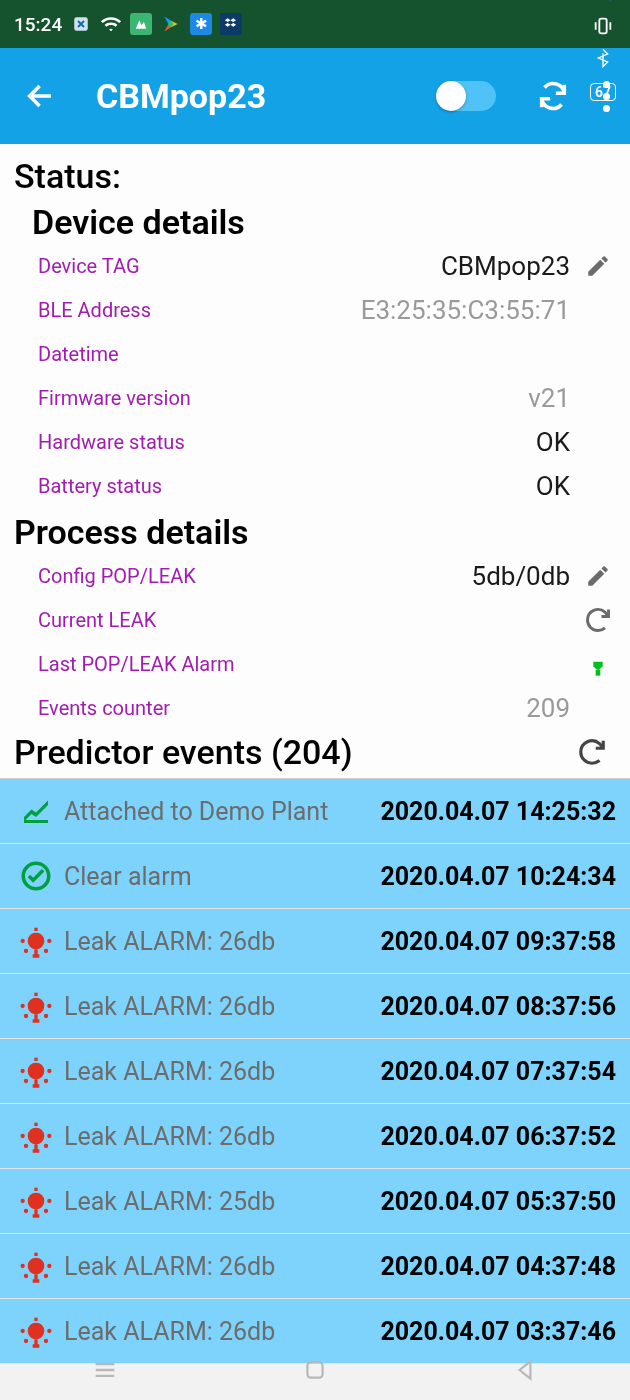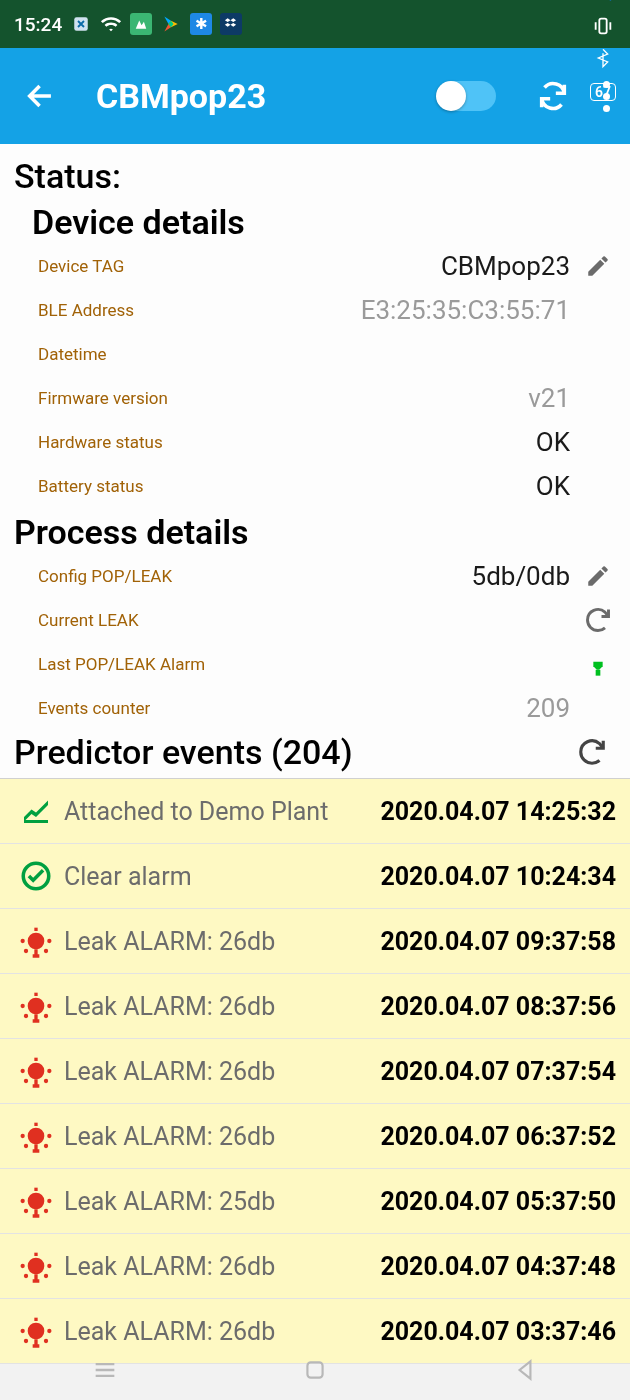--- a/index.html
+++ b/index.html
@@ -72,22 +72,22 @@
     font-weight: 500;
     padding: 4px 14px 2px 14px;
   }
   .kv-row {
     display: flex;
     align-items: center;
     padding: 4px 12px 4px 38px;
     min-height: 44px;
   }
   .kv-label {
-    font-size: 17px;
-    color: #a16207;
+    font-size: 20px;
+    color: #a21caf;
     flex: 1;
   }
   .kv-value {
     font-size: 26px;
     color: #1a1a1a;
     text-align: right;
   }
   .kv-value.gray { color: #9a9a9a; }
   .kv-action {
     width: 40px;
@@ -105,21 +105,21 @@
     font-size: 34px;
     font-weight: 500;
     flex: 1;
   }
   .predictor-title .count { font-weight: 500; }
   .divider {
     height: 1px;
     background: #d0d0d0;
   }
   
-  .events { background: #fef9c3; }
+  .events { background: #7dd3fc; }
   .event-row {
     display: flex;
     align-items: center;
     padding: 12px 14px 12px 14px;
     border-bottom: 1px solid #e3e3e3;
     min-height: 57px;
   }
   .event-icon {
     width: 44px; height: 40px;
     display: flex; align-items: center; justify-content: center;

